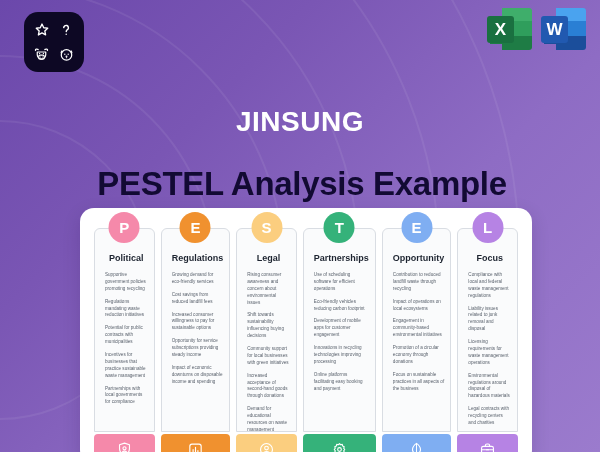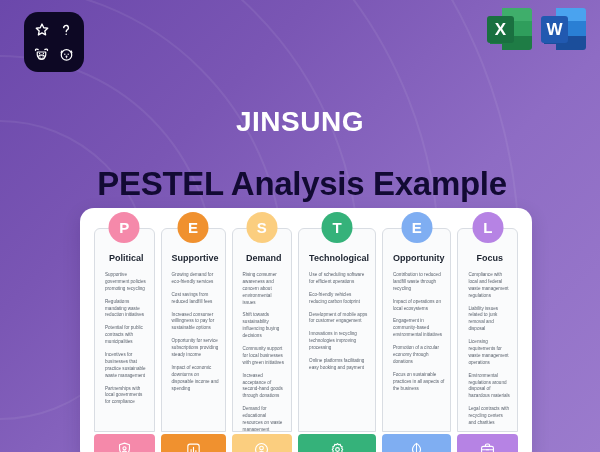--- a/index.html
+++ b/index.html
@@ -237,60 +237,60 @@
           <svg width="17" height="17" viewBox="0 0 24 24" fill="none" stroke="#fff" stroke-width="1.6" stroke-linejoin="round">
             <path d="M12 3l7 2.4v5.3c0 4.6-3 8-7 10.3-4-2.3-7-5.7-7-10.3V5.4L12 3z"></path>
             <circle cx="12" cy="10.3" r="2.2"></circle>
             <path d="M8.3 16.6a4.1 4.1 0 017.4 0"></path>
           </svg>
         </div>
       </div>
       <div class="col">
         <div class="badge-circle" style="background: rgb(240, 145, 47);">E</div>
         <div class="col-body">
-          <div class="col-title">Supportive</div>
+          <div class="col-title">Regulations</div>
           <ul class="bullets">
             <li>Growing demand for eco-friendly services</li>
             <li>Cost savings from reduced landfill fees</li>
             <li>Increased consumer willingness to pay for sustainable options</li>
             <li>Opportunity for service subscriptions providing steady income</li>
             <li>Impact of economic downturns on disposable income and spending</li>
           </ul>
         </div>
         <div class="col-icon" style="background: rgb(240, 145, 47);">
           <svg width="17" height="17" viewBox="0 0 24 24" fill="none" stroke="#fff" stroke-width="1.6" stroke-linejoin="round" stroke-linecap="round">
             <rect x="4" y="4.5" width="16" height="15" rx="3"></rect>
             <path d="M8.6 15.6v-3.4M12 15.6V8.8M15.4 15.6v-2.1"></path>
           </svg>
         </div>
       </div>
       <div class="col">
         <div class="badge-circle" style="background: rgb(251, 206, 127);">S</div>
         <div class="col-body">
-          <div class="col-title">Demand</div>
+          <div class="col-title">Legal</div>
           <ul class="bullets">
             <li>Rising consumer awareness and concern about environmental issues</li>
             <li>Shift towards sustainability influencing buying decisions</li>
             <li>Community support for local businesses with green initiatives</li>
             <li>Increased acceptance of second-hand goods through donations</li>
             <li>Demand for educational resources on waste management practices</li>
           </ul>
         </div>
         <div class="col-icon" style="background: rgb(251, 206, 127);">
           <svg width="17" height="17" viewBox="0 0 24 24" fill="none" stroke="#fff" stroke-width="1.6" stroke-linejoin="round">
             <circle cx="12" cy="12" r="8.4"></circle>
             <circle cx="12" cy="10" r="2.6"></circle>
             <path d="M6.8 18.4a5.7 5.7 0 0110.4 0"></path>
           </svg>
         </div>
       </div>
       <div class="col">
         <div class="badge-circle" style="background: rgb(53, 178, 122);">T</div>
         <div class="col-body">
-          <div class="col-title">Technological</div>
+          <div class="col-title">Partnerships</div>
           <ul class="bullets">
             <li>Use of scheduling software for efficient operations</li>
             <li>Eco-friendly vehicles reducing carbon footprint</li>
             <li>Development of mobile apps for customer engagement</li>
             <li>Innovations in recycling technologies improving processing</li>
             <li>Online platforms facilitating easy booking and payment</li>
           </ul>
         </div>
         <div class="col-icon" style="background: rgb(53, 178, 122);">
           <svg width="17" height="17" viewBox="0 0 24 24" fill="none" stroke="#fff" stroke-width="1.6" stroke-linejoin="round">

